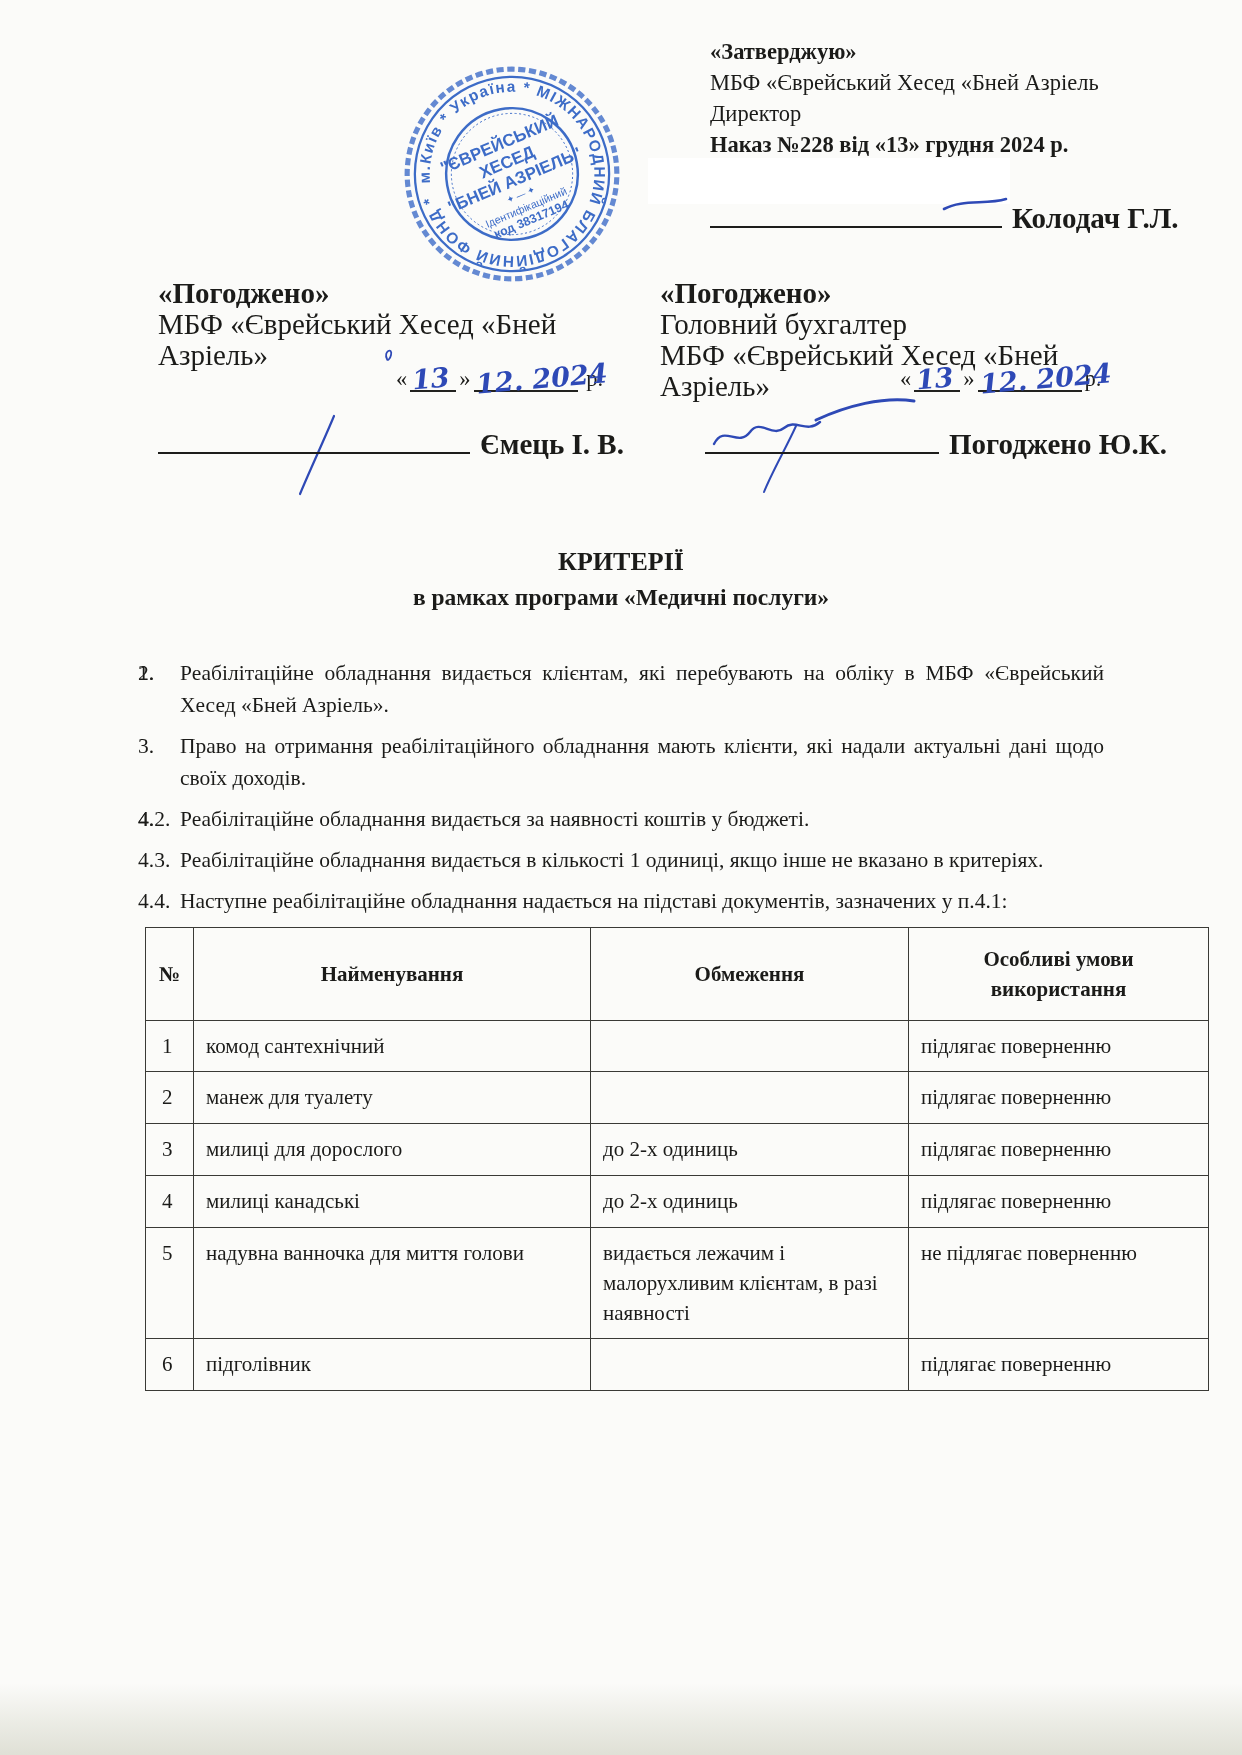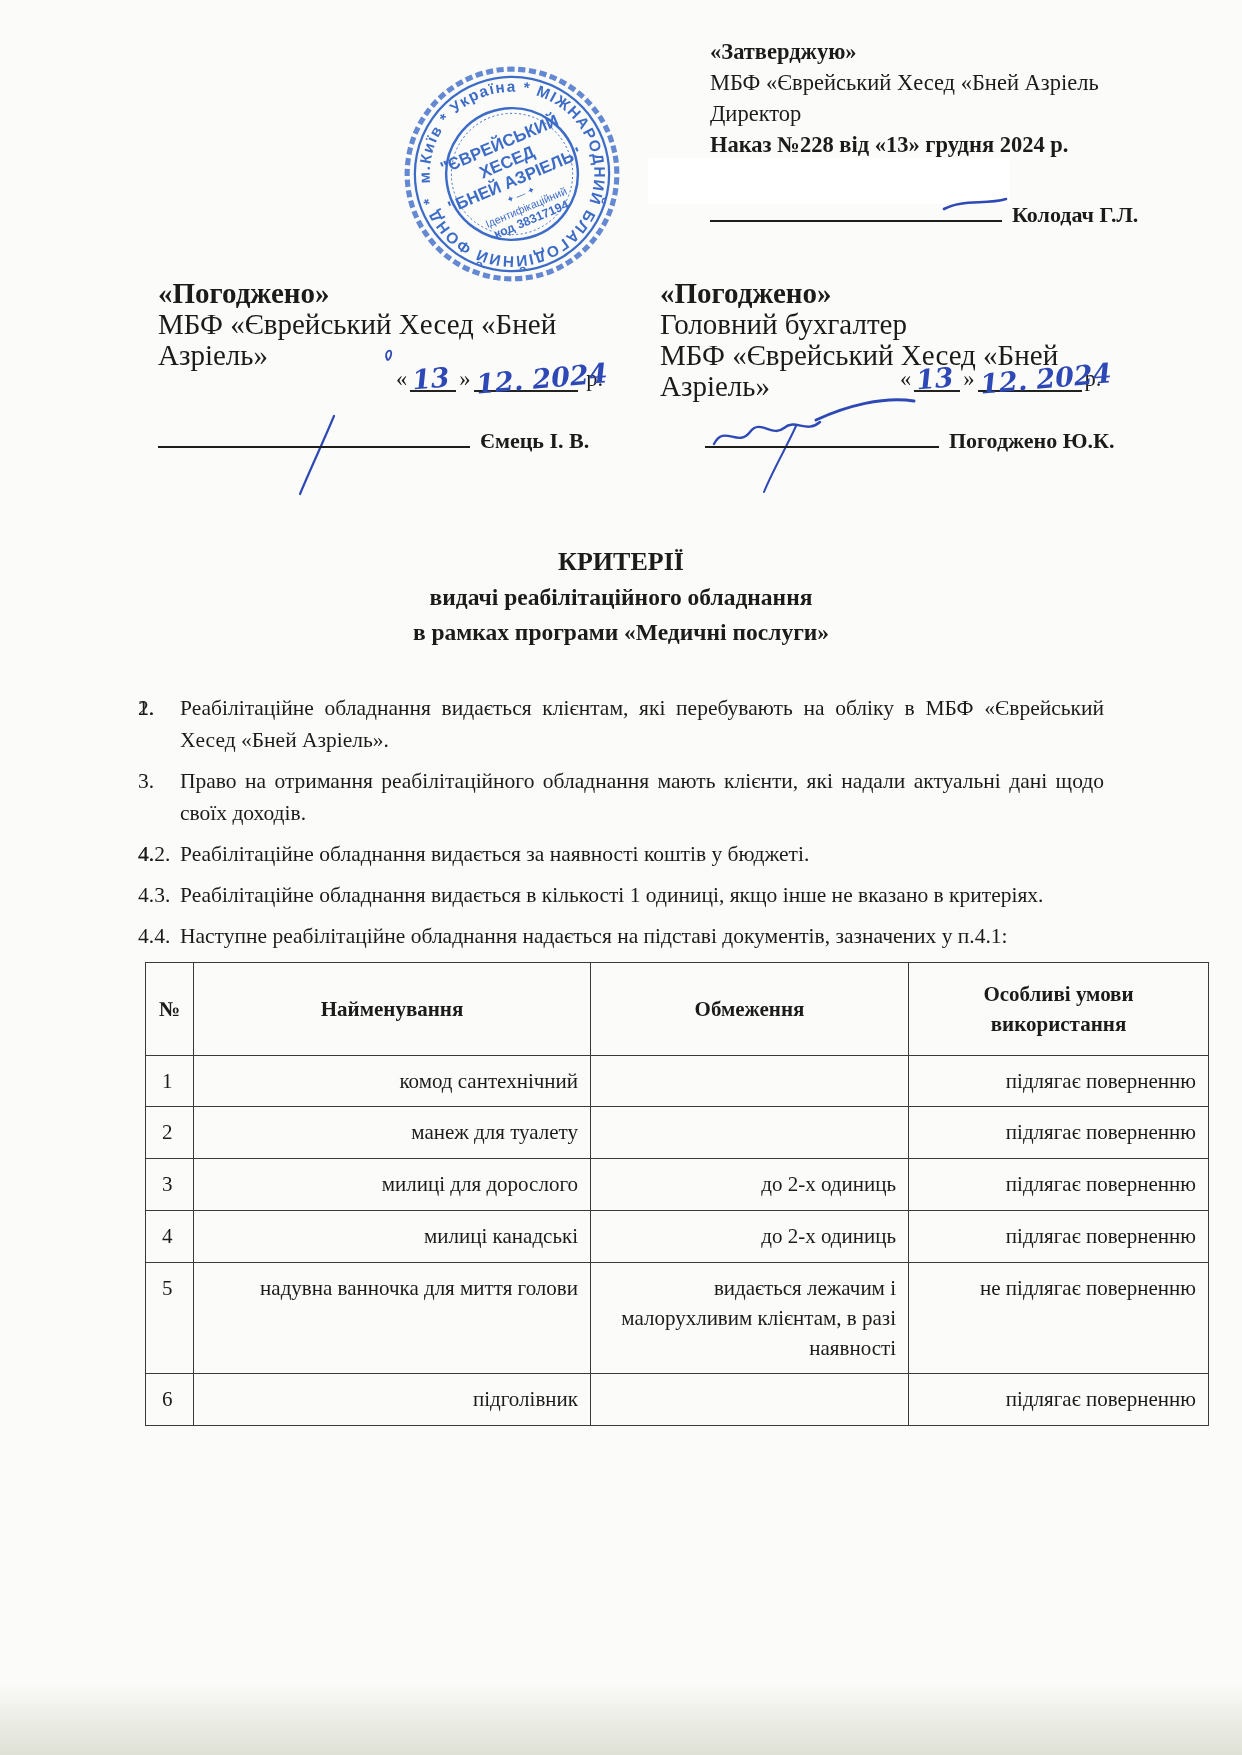--- a/index.html
+++ b/index.html
@@ -10,21 +10,21 @@
     background:#fbfbf9;
     font-family:"Liberation Serif","DejaVu Serif",serif;
     color:#1b1b19;
     overflow:hidden;
   }
   .abs{position:absolute;}
   
   .approve{left:710px;top:36px;width:420px;font-size:22.5px;line-height:31px;}
   .b{font-weight:bold;}
   .white-box{left:648px;top:158px;width:362px;height:46px;background:#ffffff;}
-  .sig-row{white-space:nowrap;font-size:22px;}
+  .sig-row{white-space:nowrap;font-size:29px;}
   .sigline{display:inline-block;height:16px;border-bottom:2.4px solid #1d1d1b;vertical-align:baseline;}
   .signer{font-weight:bold;margin-left:10px;}
   
   .stamp{left:401px;top:63px;width:222px;height:222px;opacity:.93;}
   .stamp text{fill:#2f62c4;font-family:"Liberation Sans","DejaVu Sans",sans-serif;}
   .stamp circle{stroke:#2f62c4;fill:none;}
   
   .agreed{width:470px;font-size:29px;line-height:31px;top:278px;}
   .agreed-left{left:158px;}
   .agreed-right{left:660px;}
@@ -44,21 +44,21 @@
   .title .t1{font-size:26px;line-height:36px;}
   .title .t2{font-size:23.5px;line-height:35px;}
   
   .list{margin:42px 138px 0 138px;font-size:21.5px;line-height:32px;}
   .li{position:relative;padding-left:42px;text-align:justify;margin-bottom:9px;}
   .li .num{position:absolute;left:0;top:0;}
   
   .tbl{margin:10px 34px 0 145px;border-collapse:collapse;width:1063px;font-size:21px;table-layout:fixed;}
   .tbl th,.tbl td{border:1.6px solid #3a3a36;}
   .tbl th{font-weight:bold;text-align:center;vertical-align:middle;height:84px;padding:4px 10px;line-height:30px;}
-  .tbl td{vertical-align:top;text-align:right;padding:10px 12px;line-height:30px;}
+  .tbl td{vertical-align:top;text-align:left;padding:10px 12px;line-height:30px;}
   .tbl td.c-num{text-align:left;padding-left:16px;}
   .col-num{width:48px;} .col-name{width:397px;} .col-limit{width:318px;} .col-cond{width:300px;}
   .r-sm{height:46px;} .r-md{height:52px;} .r-tall{height:110px;} .r-last{height:52px;}
   
   .shade{left:0;right:0;bottom:0;height:72px;
     background:linear-gradient(180deg, rgba(226,227,218,0) 0%, rgba(222,223,212,.55) 55%, rgba(214,215,202,.75) 100%);}
 </style>
 </head>
 <body>
 
@@ -137,21 +137,20 @@
     <path class="pen" d="M118,36 C148,22 186,12 216,17" stroke-width="3"></path>
     <path class="pen" d="M98,42 C88,64 74,88 66,108" stroke-width="2"></path>
   </svg>
   <div class="abs sig-row" style="left:705px;top:428px;">
     <span class="sigline" style="width:234px;"></span><span class="signer">Погоджено Ю.К.</span>
   </div>
 
   <div class="abs flow">
     <div class="title">
       <div class="t1">КРИТЕРІЇ</div>
-      <div class="t2">видачі реабілітаційного обладнання</div>
       <div class="t2">в рамках програми «Медичні послуги»</div>
     </div>
 
     <div class="list">
       <div class="li">
         <span class="num">1.</span>
       </div>
       <div class="li">
         <span class="num">2.</span>
         <span><span>Реабілітаційне обладнання видається клієнтам, які перебувають на обліку в МБФ «Єврейський Хесед «Бней Азріель».</span><span class="b"></span><span></span></span>

